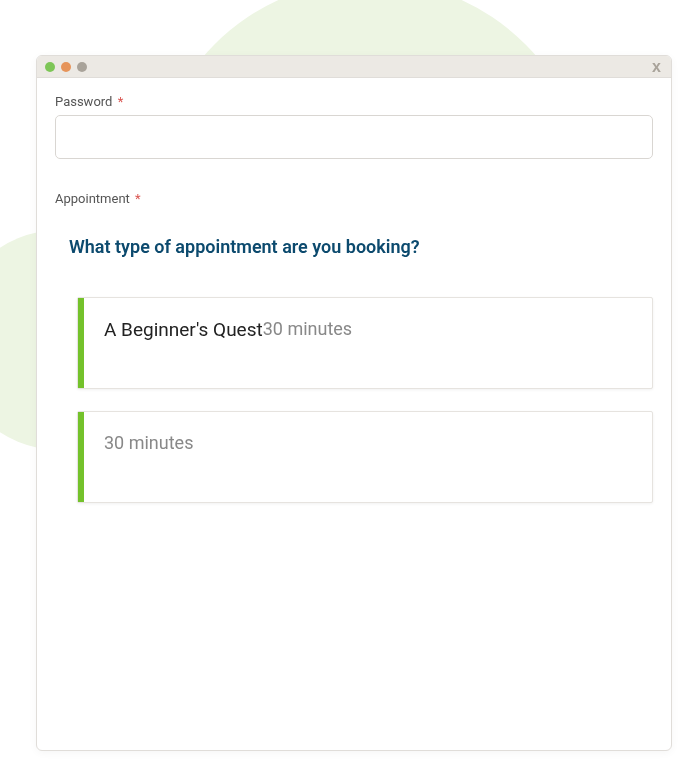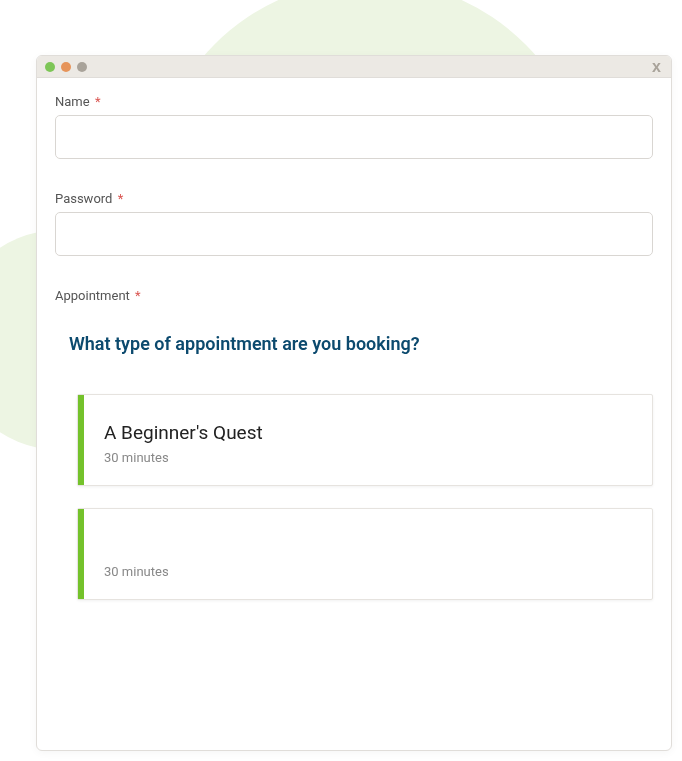--- a/index.html
+++ b/index.html
@@ -127,31 +127,31 @@
       background: #fff;
     }
     .option-accent {
       width: 6px;
       background: #74c22b;
       flex-shrink: 0;
     }
     .option-body {
       padding: 20px 20px;
       display: flex;
-      flex-direction: column;
+      flex-direction: row;
       justify-content: flex-end;
     }
     .option-title {
       font-size: 19px;
       color: #222;
       font-weight: 400;
       margin-bottom: 6px;
     }
     .option-sub {
-      font-size: 13px;
+      font-size: 18px;
       color: #888;
     }
   </style>
 </head>
 <body>
 
 <div class="bg-circle-1"></div>
 <div class="bg-circle-2"></div>
 
 <div class="window">
@@ -159,27 +159,20 @@
     <div class="traffic-lights">
       <div class="traffic-light tl-green"></div>
       <div class="traffic-light tl-orange"></div>
       <div class="traffic-light tl-grey"></div>
     </div>
     <div class="close-x">x</div>
   </div>
 
   <div class="content">
 
-    <div class="field-group">
-      <label class="label">
-        <span>Name</span>
-        <span class="required">*</span>
-      </label>
-      <input type="text" class="text-input" value="" style="">
-    </div>
 
 
     <div class="field-group">
       <label class="label">
         <span>Password</span>
         <span class="required">*</span>
       </label>
       <input type="password" class="text-input" value="" style="">
     </div>
 

